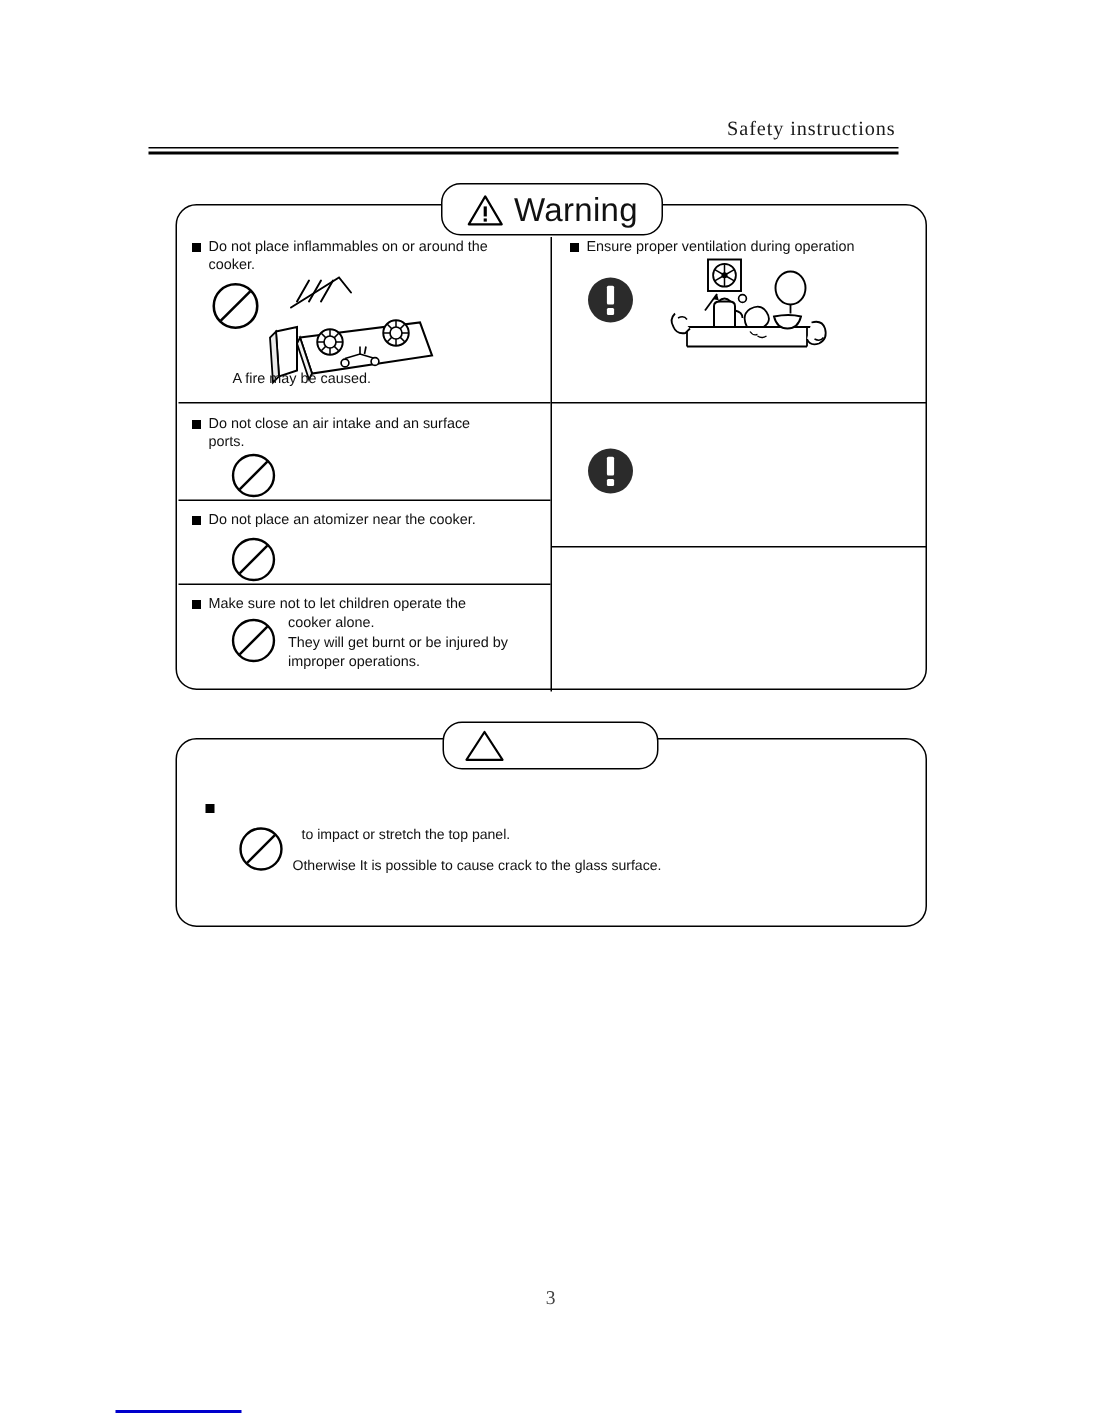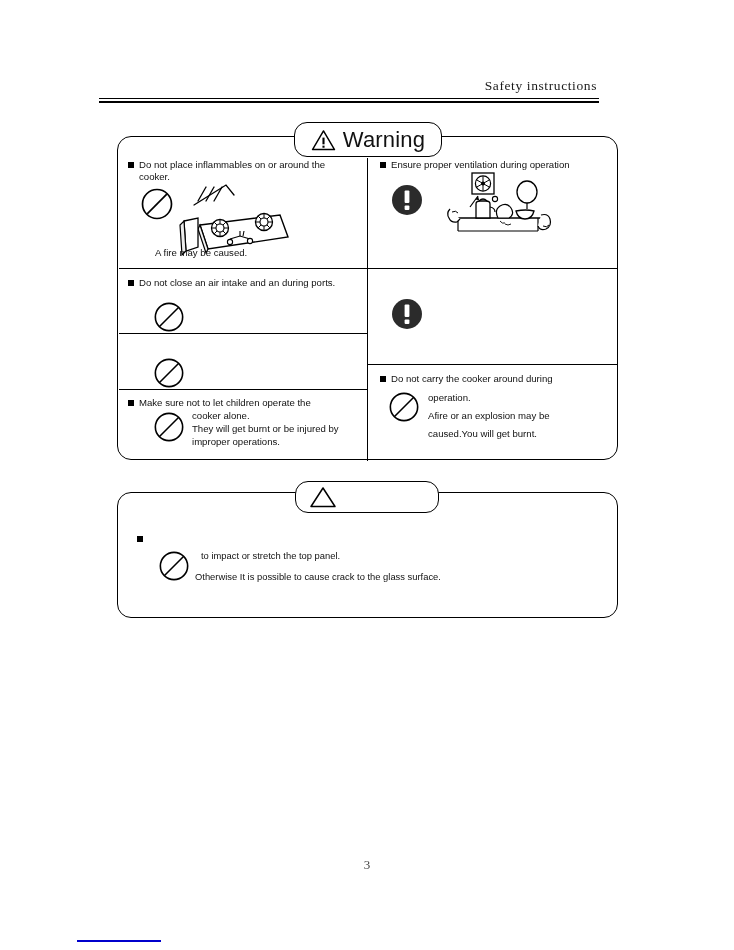--- a/index.html
+++ b/index.html
@@ -354,57 +354,48 @@
       <line x1="85" y1="32" x2="85" y2="38" stroke="#000" stroke-width="1.2"></line>
 
       <path d="M99 44 q7 -2 9 4 q2 7 -4 10 q-6 2 -8 -3" fill="#fff" stroke="#000" stroke-width="1.2"></path>
       <path d="M101 55 q4 2 6 -1" fill="none" stroke="#000" stroke-width="1"></path>
     </svg>
   </div>
 
   <div class="cell" style="left:10px; top:140px; width:236px; height:52px;">
     <div class="bullet-line cell-text">
       <span class="sq-bullet"></span>
-      <span style="max-width:200px;">Do not close an air intake and an during ports.</span>
+      <span style="max-width:200px;">Do not close an air intake and an surface ports.</span>
     </div>
     <svg class="no-icon" width="32" height="32" viewBox="0 0 34 34" style="position:absolute; left:25px; top:24px;">
       <circle cx="17" cy="17" r="14.5" fill="none" stroke="#000" stroke-width="1.7"></circle>
       <line x1="7.2" y1="26.8" x2="26.8" y2="7.2" stroke="#000" stroke-width="1.7"></line>
     </svg>
   </div>
 
   <div class="cell" style="left:262px; top:140px; width:232px; height:84px;">
     <svg class="excl-icon" width="34" height="34" viewBox="0 0 34 34" style="position:absolute; left:10px; top:20px;">
       <circle cx="17" cy="17" r="15" fill="#2b2b2b"></circle>
       <rect x="14.6" y="7.5" width="4.8" height="12.5" rx="1" fill="#fff"></rect>
       <rect x="14.6" y="22.4" width="4.8" height="4.6" rx="1" fill="#fff"></rect>
     </svg>
 
   </div>
 
   <div class="cell" style="left:10px; top:204px; width:236px; height:46px;">
+    <div class="bullet-line cell-text">
+      <span class="sq-bullet"></span>
+      <span>Do not place an atomizer near the cooker.</span>
+    </div>
     <svg class="no-icon" width="32" height="32" viewBox="0 0 34 34" style="position:absolute; left:25px; top:16px;">
       <circle cx="17" cy="17" r="14.5" fill="none" stroke="#000" stroke-width="1.7"></circle>
       <line x1="7.2" y1="26.8" x2="26.8" y2="7.2" stroke="#000" stroke-width="1.7"></line>
     </svg>
   </div>
 
-  <div class="cell" style="left:262px; top:236px; width:232px; height:82px;">
-    <div class="bullet-line cell-text">
-      <span class="sq-bullet"></span>
-      <span>Do not carry the cooker around during</span>
-    </div>
-    <svg class="no-icon" width="32" height="32" viewBox="0 0 34 34" style="position:absolute; left:8px; top:18px;">
-      <circle cx="17" cy="17" r="14.5" fill="none" stroke="#000" stroke-width="1.7"></circle>
-      <line x1="7.2" y1="26.8" x2="26.8" y2="7.2" stroke="#000" stroke-width="1.7"></line>
-    </svg>
-    <div class="cell-text" style="position:absolute; left:48px; top:19px;">operation.</div>
-    <div class="cell-text" style="position:absolute; left:48px; top:37px;">Afire or an explosion may be</div>
-    <div class="cell-text" style="position:absolute; left:48px; top:55px;">caused.You will get burnt.</div>
-  </div>
 
   <div class="cell" style="left:10px; top:260px; width:236px; height:60px;">
     <div class="bullet-line cell-text">
       <span class="sq-bullet"></span>
       <span>Make sure not to let children operate the</span>
     </div>
     <svg class="no-icon" width="32" height="32" viewBox="0 0 34 34" style="position:absolute; left:25px; top:14px;">
       <circle cx="17" cy="17" r="14.5" fill="none" stroke="#000" stroke-width="1.7"></circle>
       <line x1="7.2" y1="26.8" x2="26.8" y2="7.2" stroke="#000" stroke-width="1.7"></line>
     </svg>

